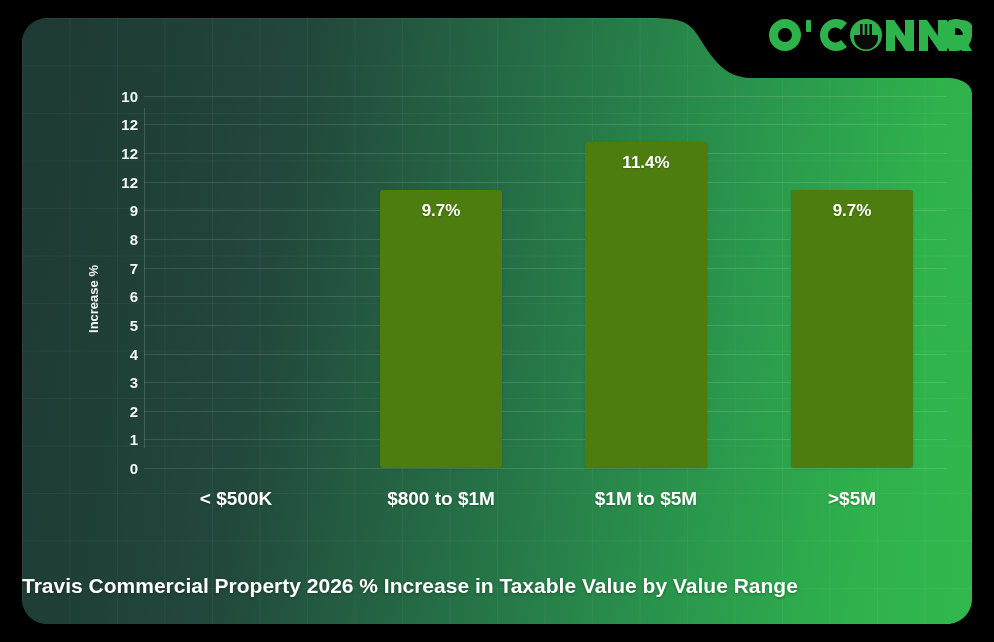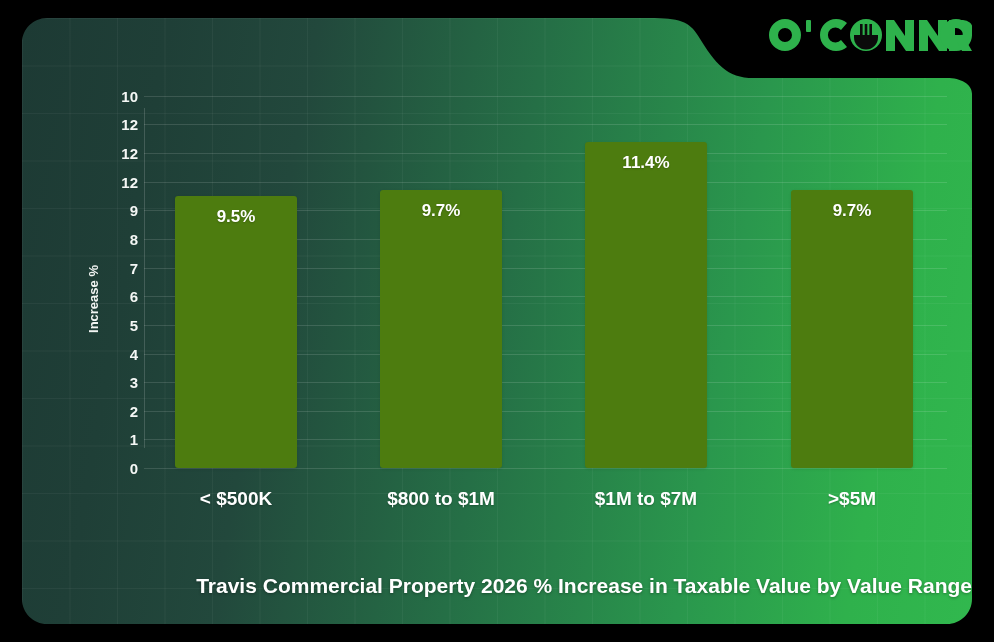--- a/index.html
+++ b/index.html
@@ -97,21 +97,21 @@
   }
   .xlabel{
     position:absolute;top:470px;
     text-align:center;color:#ffffff;
     font-size:19px;font-weight:bold;
     text-shadow:0 1px 2px rgba(0,0,0,.25);
   }
 
   .footer-title{
     position:absolute;left:0;right:0;top:556px;
-    text-align:right;color:#ffffff;
+    text-align:left;color:#ffffff;
     font-size:21px;font-weight:bold;
     text-shadow:0 1px 3px rgba(0,0,0,.35);
   }
 </style>
 </head>
 <body>
 
 <div class="stage">
 
   <div class="card">
@@ -192,34 +192,31 @@
     <div class="gridline" style="top:278px"></div>
     <div class="gridline" style="top:307px"></div>
     <div class="gridline" style="top:336px"></div>
     <div class="gridline" style="top:364px"></div>
     <div class="gridline" style="top:393px"></div>
     <div class="gridline" style="top:421px"></div>
     <div class="gridline" style="top:450px"></div>
 
     <div class="axisline"></div>
 
-    <div class="bar" style="left:153px;width:122px;top:178px;height:272px">
-      <div class="bar-val">9.5%</div>
-    </div>
     <div class="bar" style="left:358px;width:122px;top:172px;height:278px">
       <div class="bar-val">9.7%</div>
     </div>
     <div class="bar" style="left:563px;width:122px;top:124px;height:326px">
       <div class="bar-val">11.4%</div>
     </div>
     <div class="bar" style="left:769px;width:122px;top:172px;height:278px">
       <div class="bar-val">9.7%</div>
     </div>
 
     <div class="xlabel" style="left:153px;width:122px">&lt; $500K</div>
     <div class="xlabel" style="left:358px;width:122px">$800 to $1M</div>
-    <div class="xlabel" style="left:563px;width:122px">$1M to $7M</div>
+    <div class="xlabel" style="left:563px;width:122px">$1M to $5M</div>
     <div class="xlabel" style="left:769px;width:122px">&gt;$5M</div>
 
     <div class="footer-title">Travis Commercial Property 2026 % Increase in Taxable Value by Value Range</div>
   </div>
 
 </div>
 
 </body></html>

